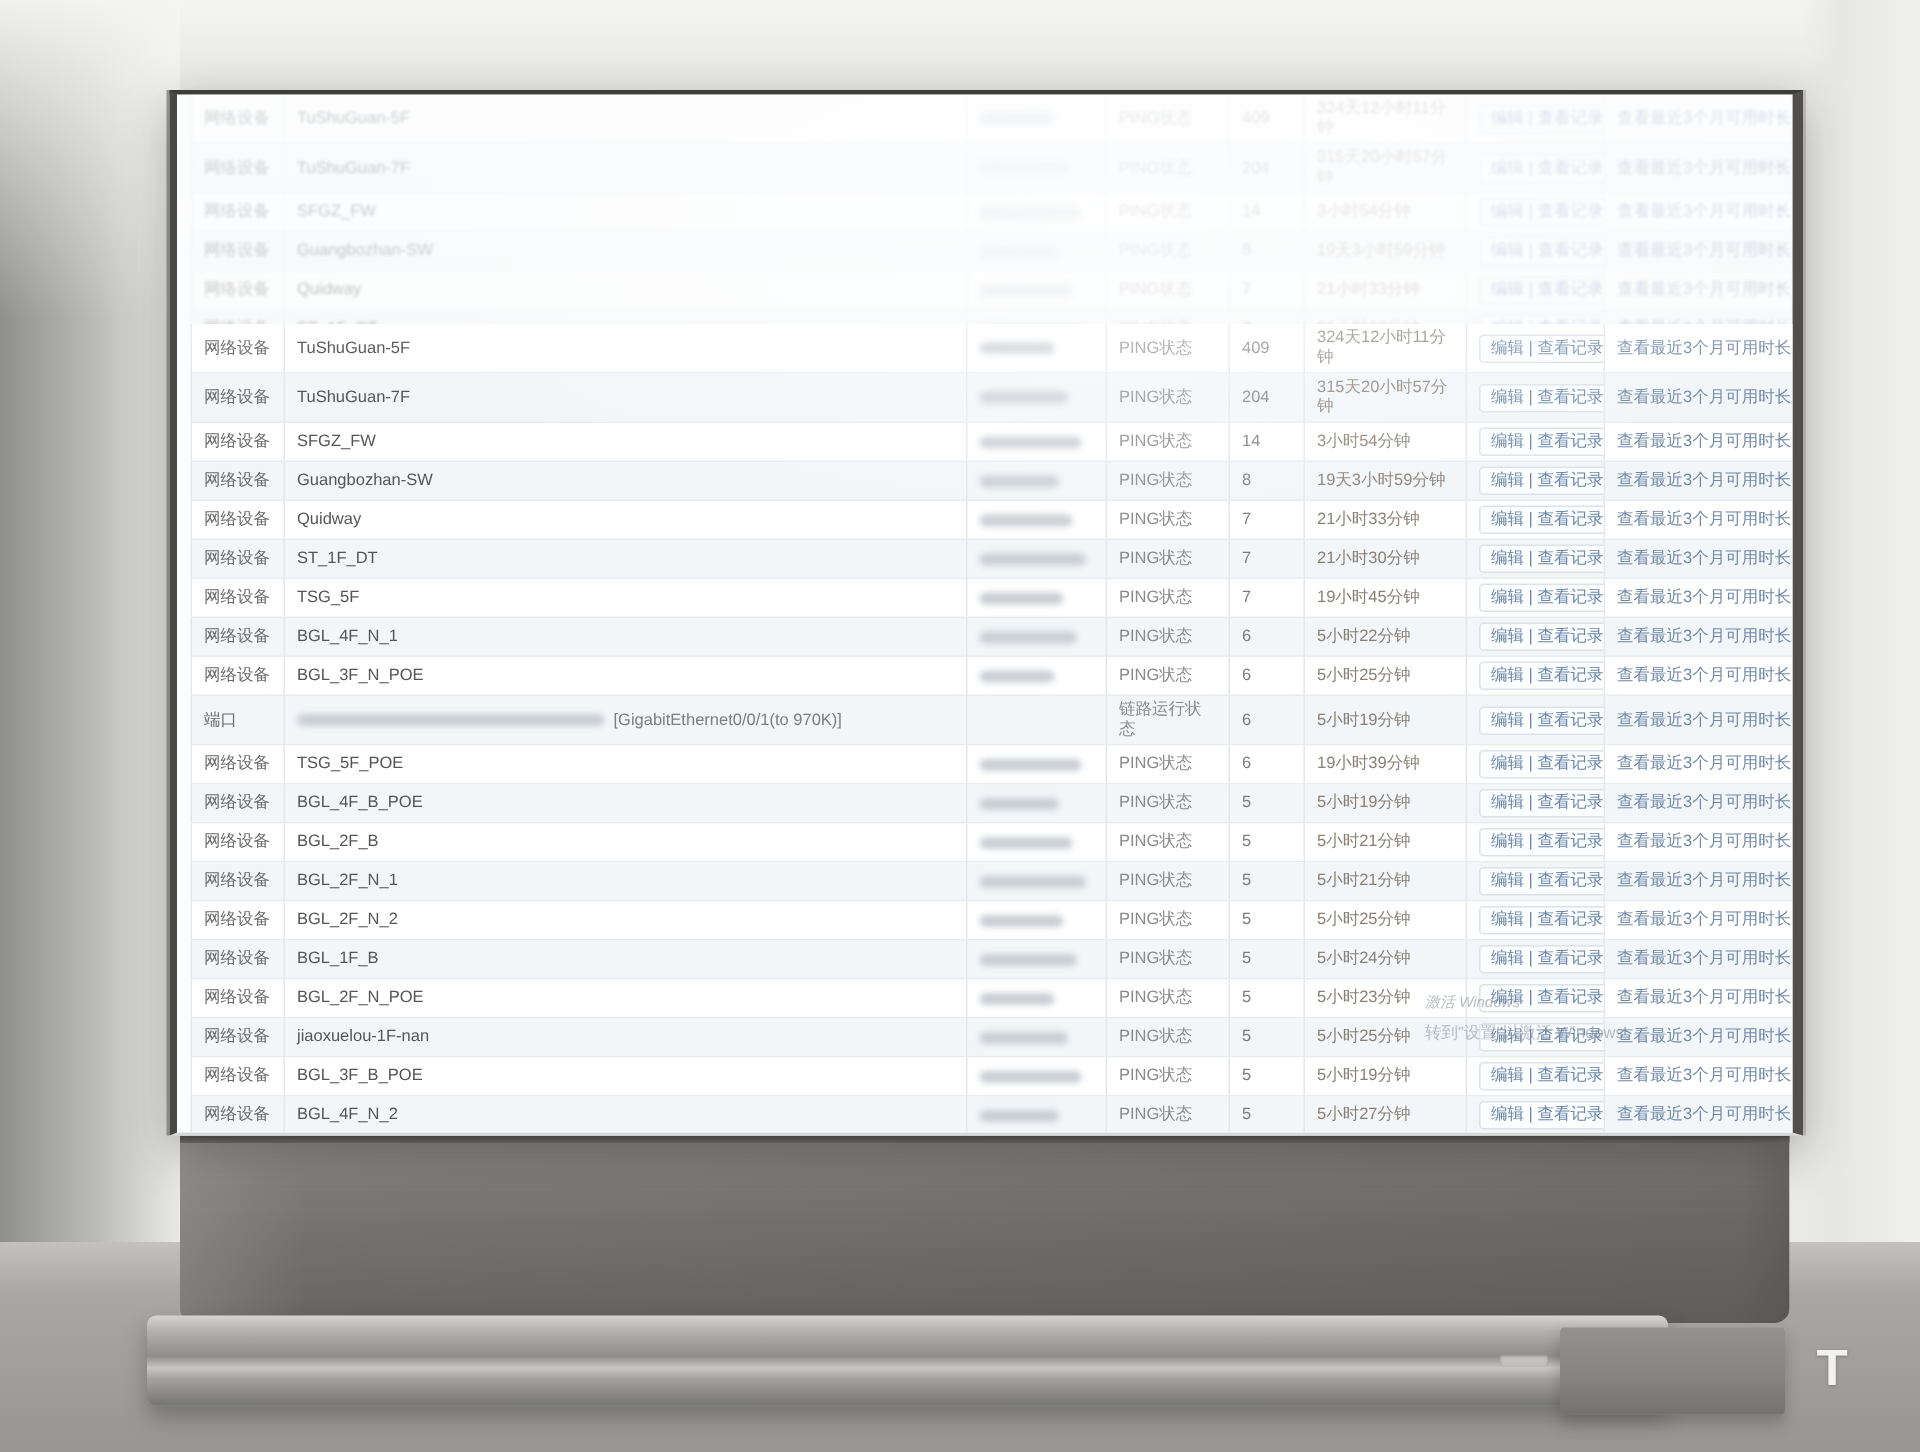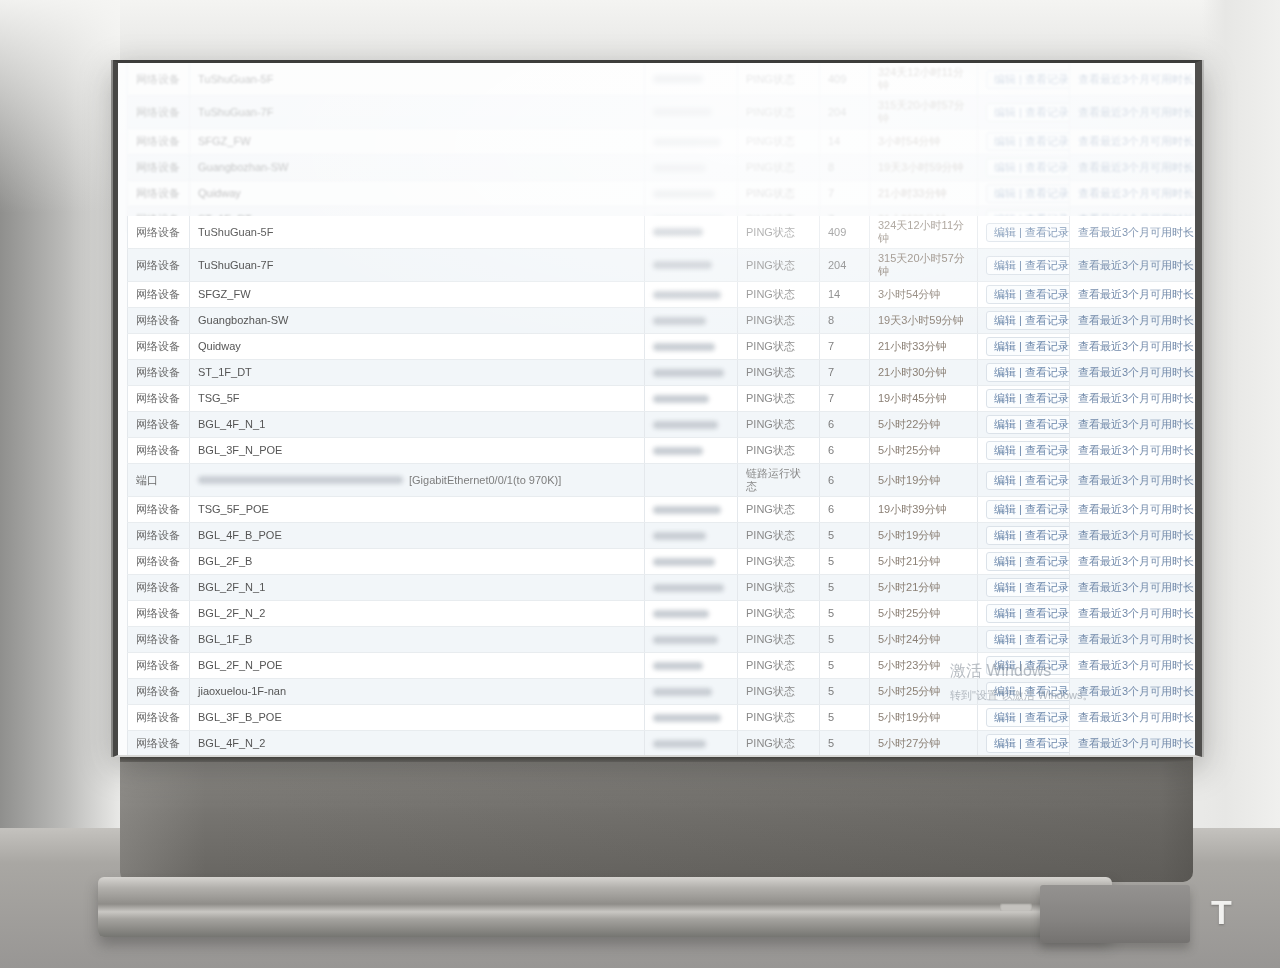--- a/index.html
+++ b/index.html
@@ -73,21 +73,21 @@
     background:#fbfdfe;border:1px solid #dbe2e9;border-radius:3px;
     color:#6b87ab;white-space:nowrap;filter:blur(.3px);
   }
   .link{color:#7189a9;white-space:nowrap;filter:blur(.3px);}
   .tail-text{color:#7d7d7d;}
   
   .watermark{
     position:absolute;left:832px;top:598px;z-index:6;pointer-events:none;
     color:rgba(125,134,145,.55);filter:blur(.4px);
   }
-  .watermark .wm1{font-size:16px;}
+  .watermark .wm1{font-size:10px;font-style:italic;}
   .watermark .wm2{font-size:11px;margin-top:6px;white-space:nowrap;}
   
   .chassis{
     position:absolute;left:120px;top:757px;width:1073px;height:125px;
     background:
       linear-gradient(90deg, rgba(170,168,164,.35) 0%, rgba(120,118,114,0) 8%, rgba(70,68,64,.25) 97%, rgba(70,68,64,.45) 100%),
       linear-gradient(180deg,#8a8884 0%,#767470 45%,#676561 100%);
     border-radius:0 0 10px 10px;
   }
   .chassis-topline{

